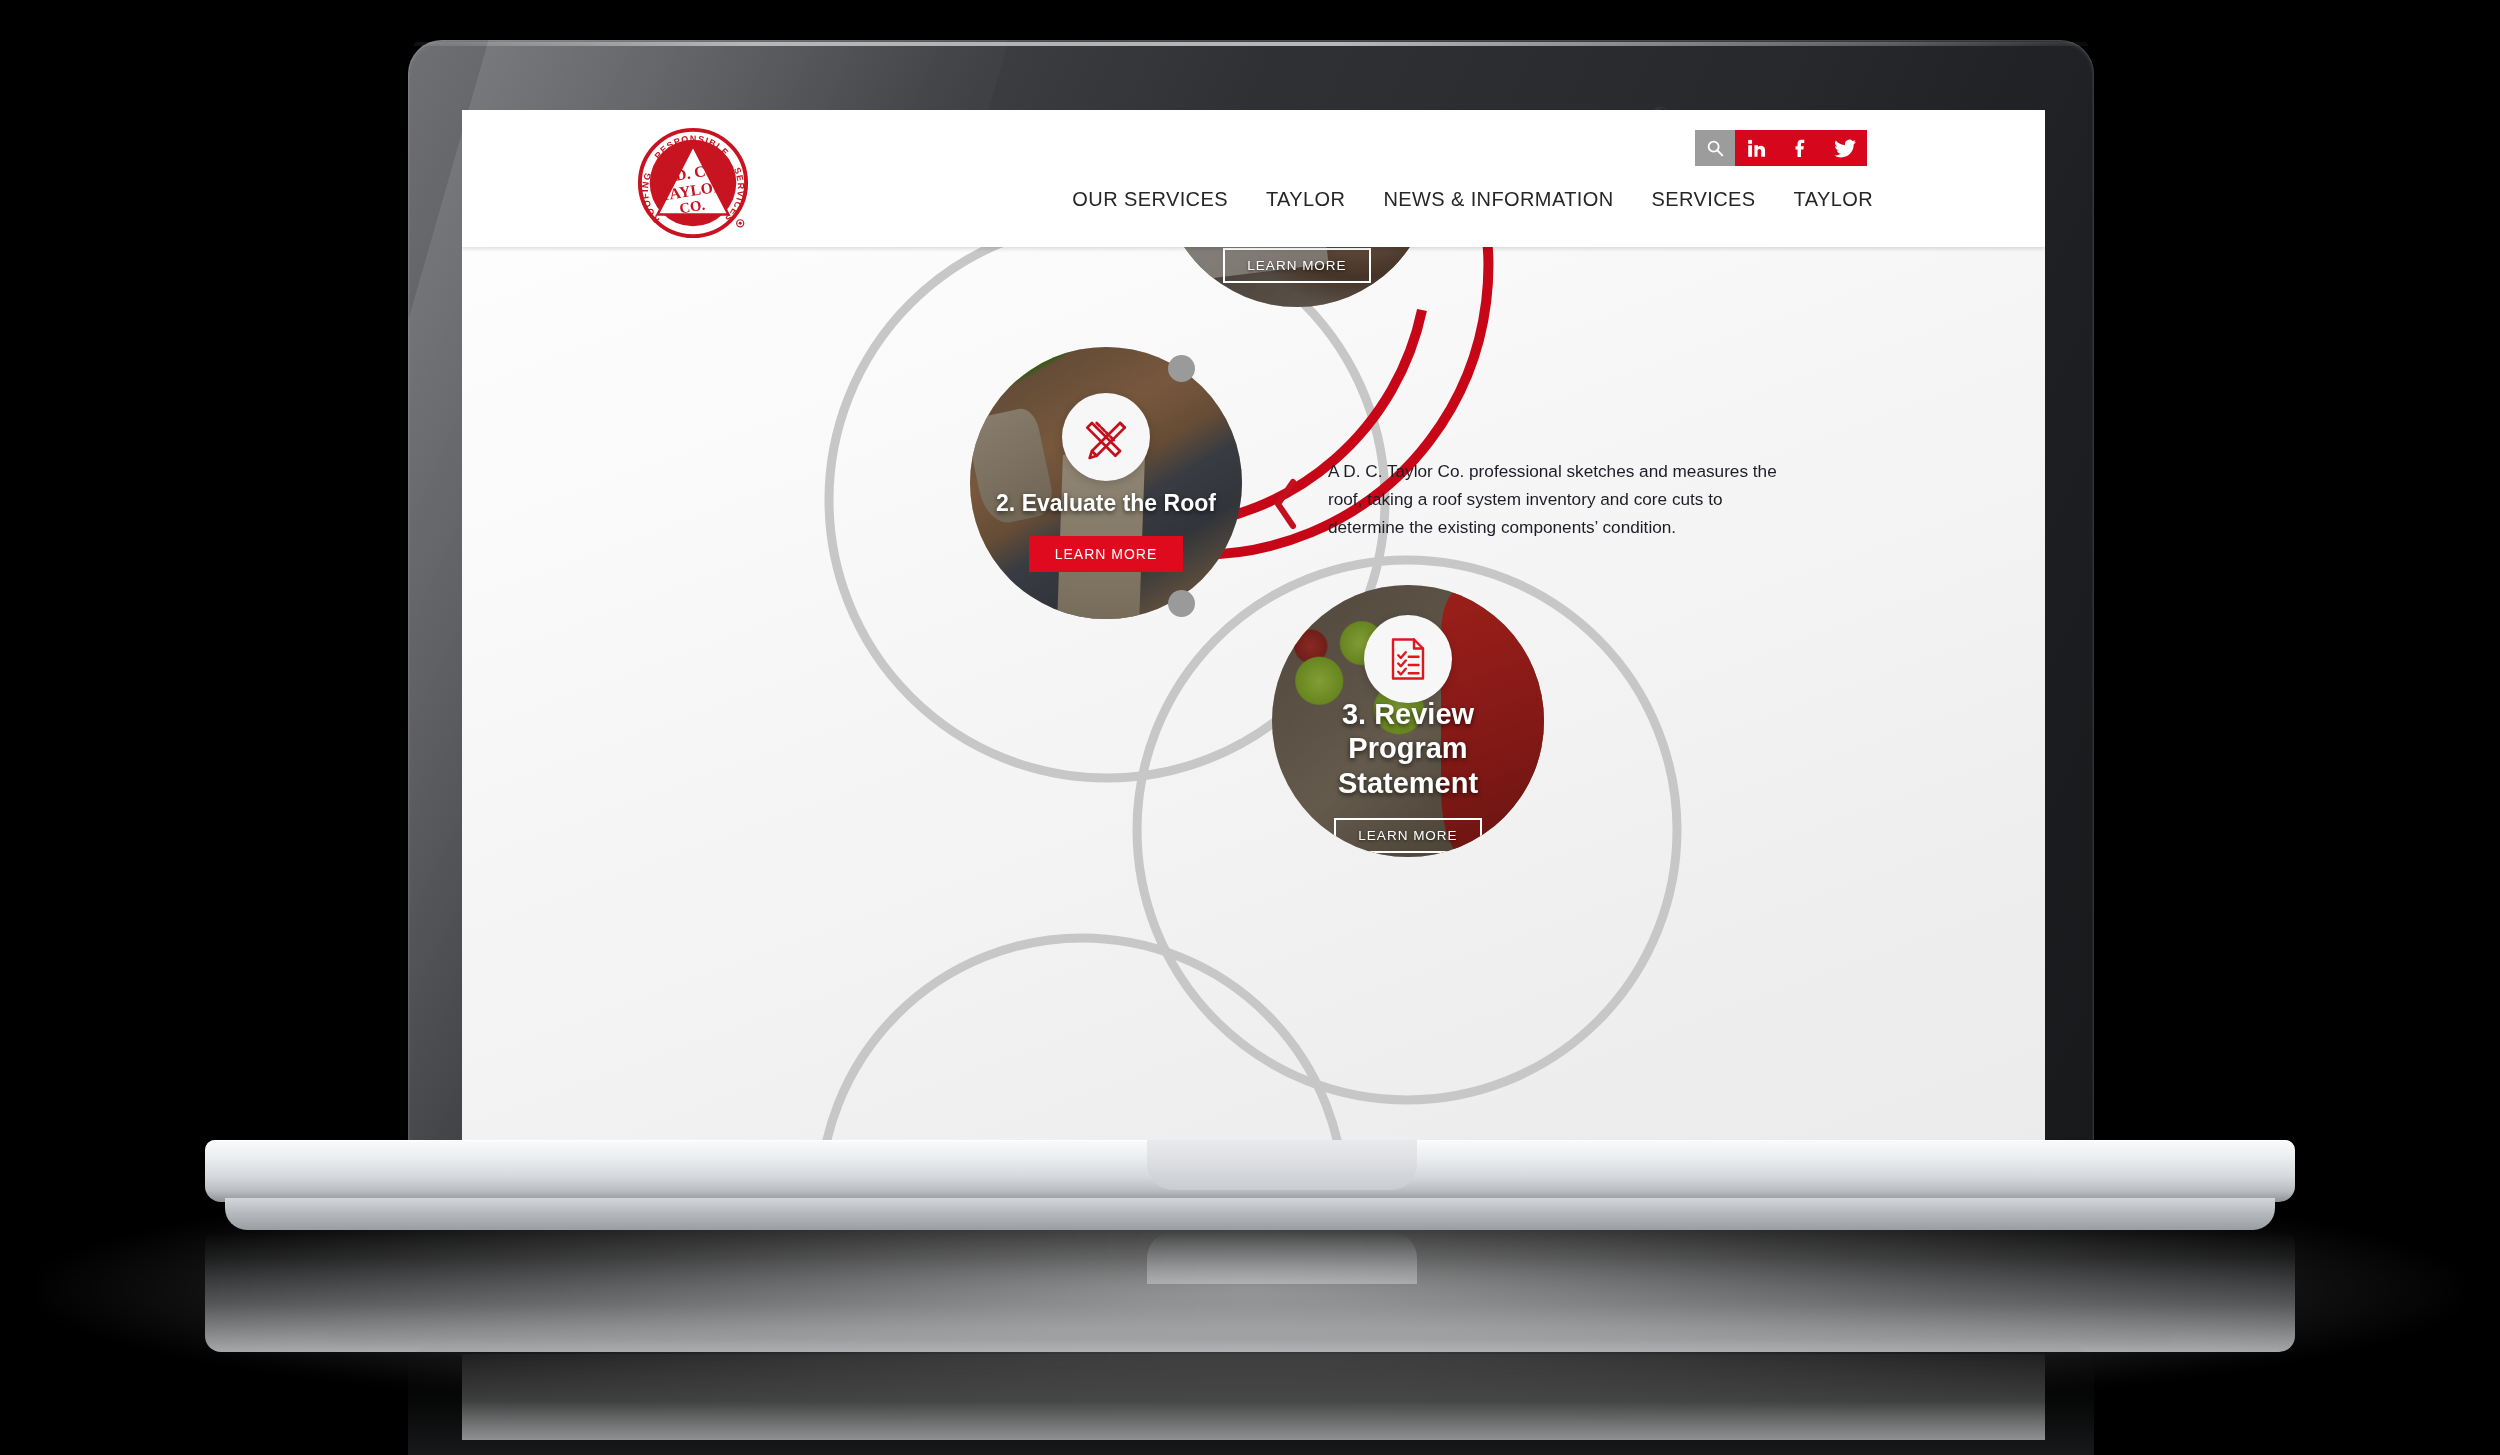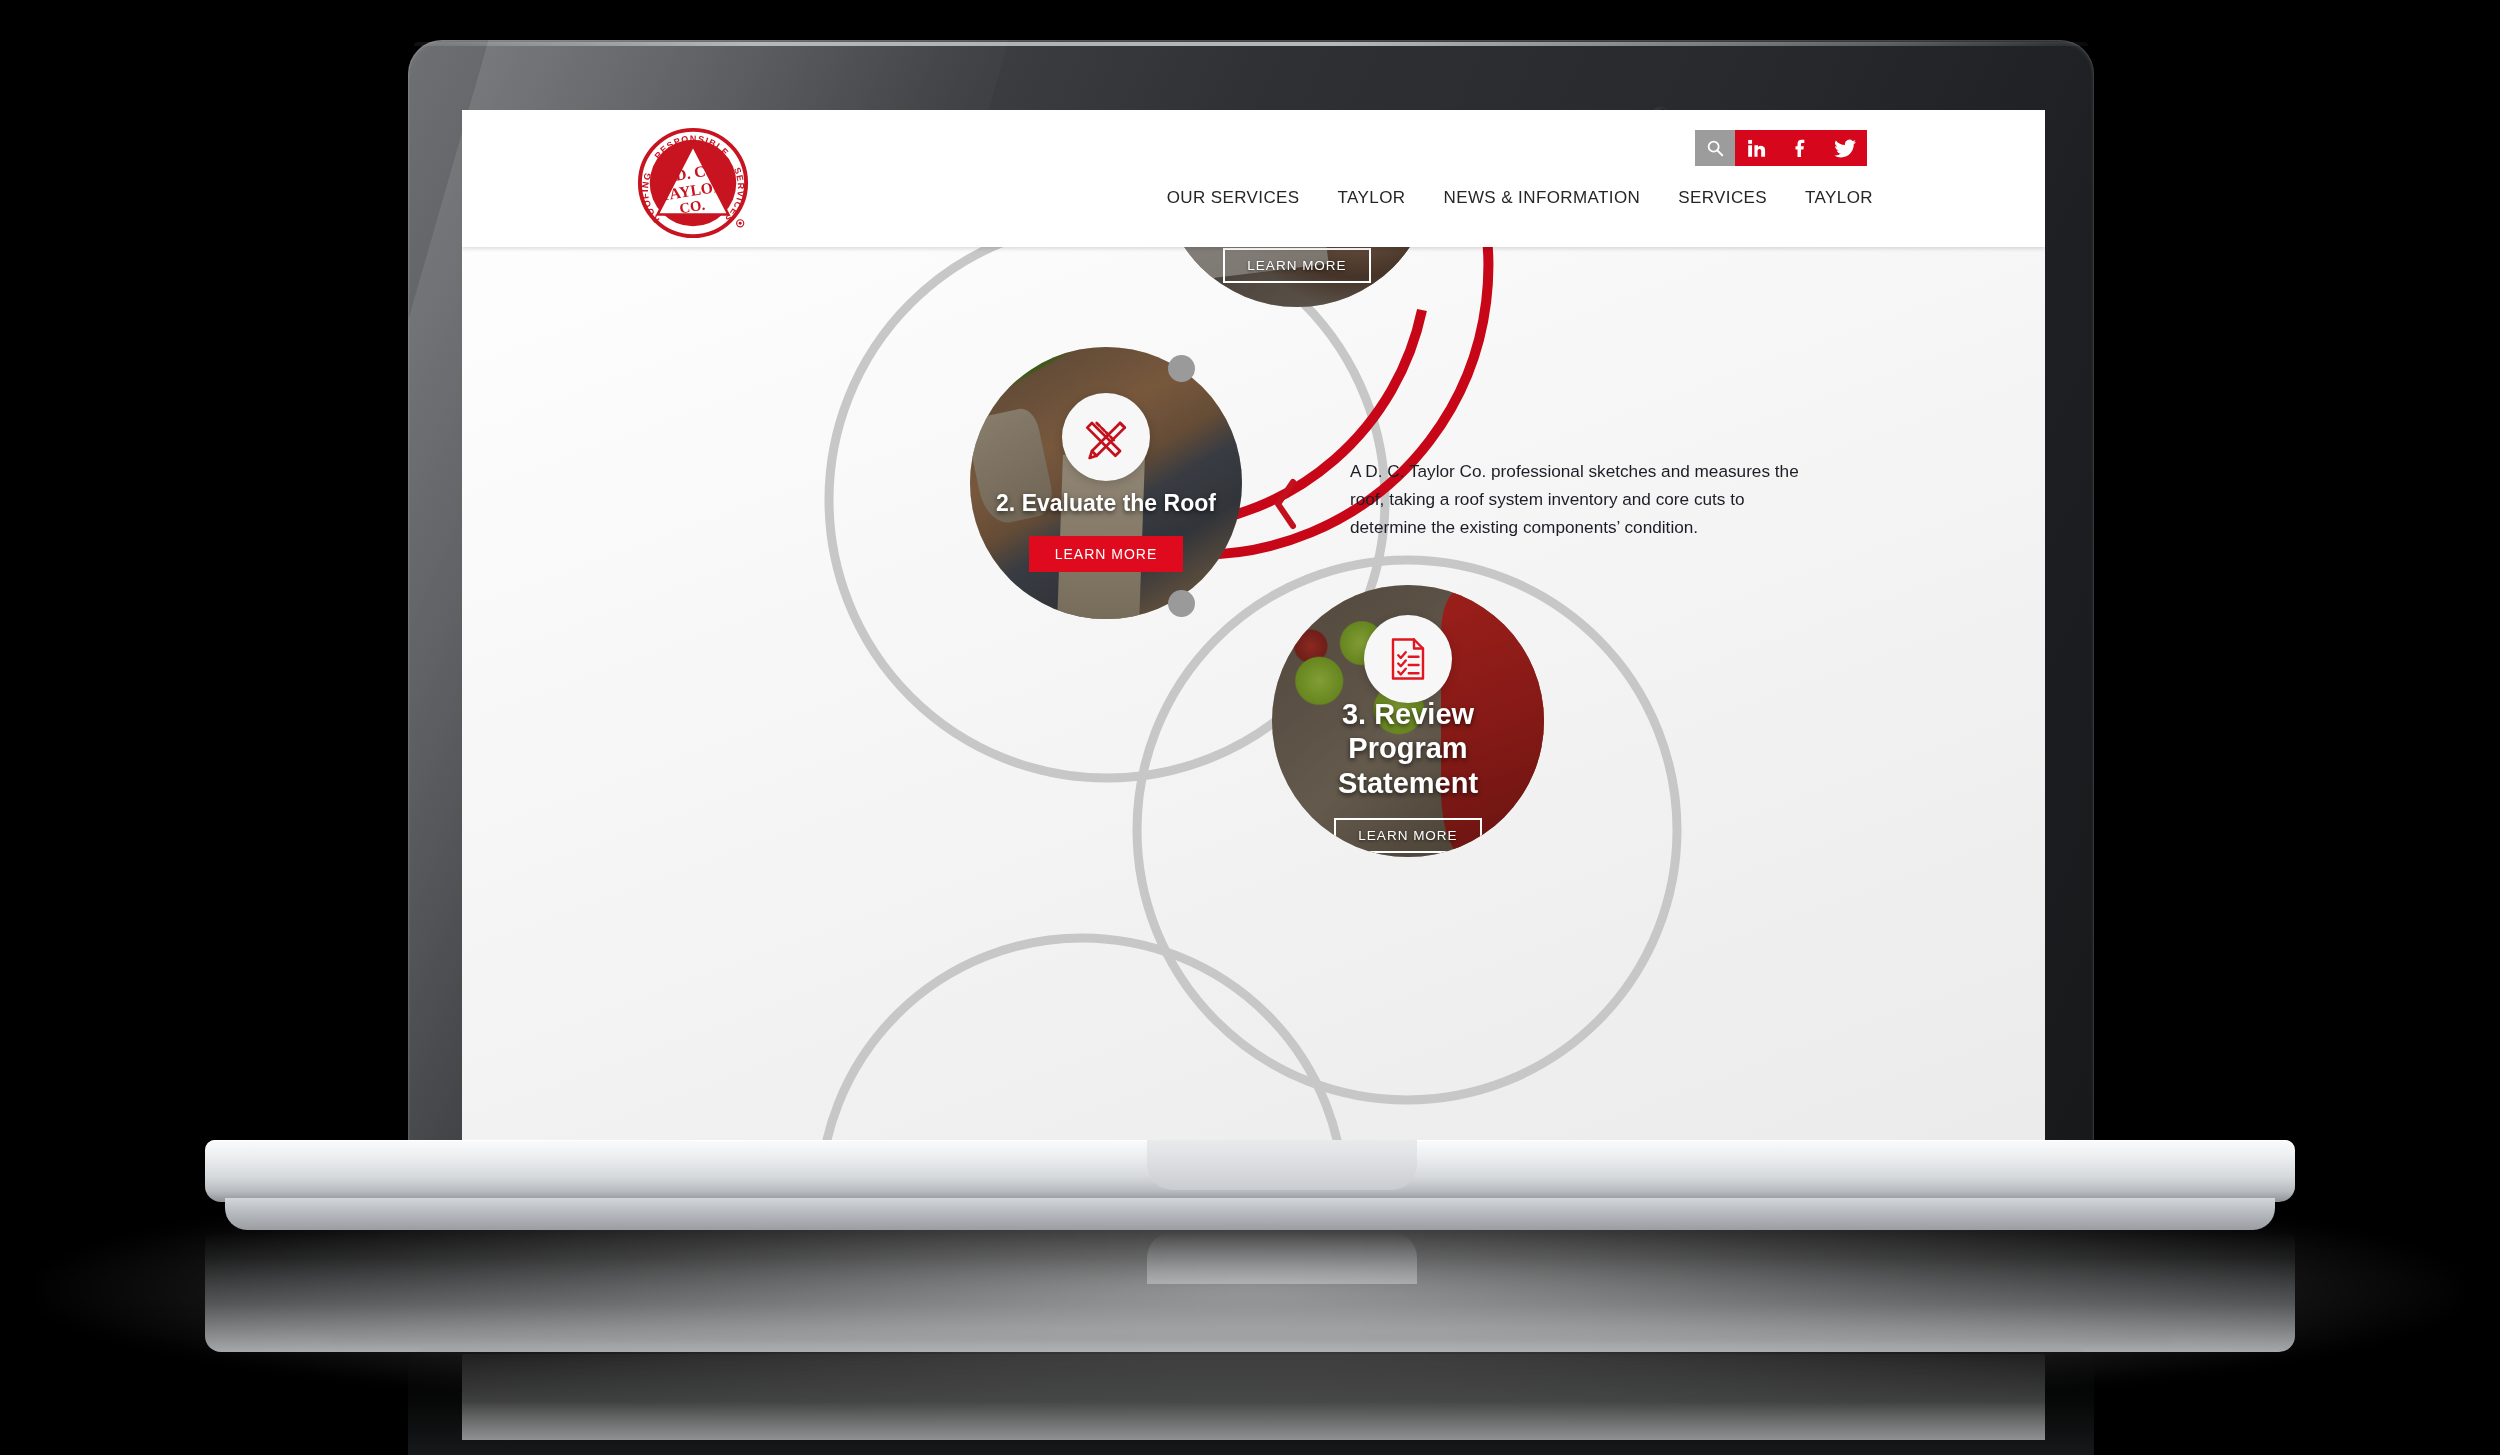--- a/index.html
+++ b/index.html
@@ -65,21 +65,21 @@
     display:flex; align-items:center; justify-content:center;
   }
   .social-group { display:flex; background: #d6071c; height:36px; align-items:center; }
   .social-btn { width: 44px; height:36px; display:flex; align-items:center; justify-content:center; }
 
   .main-nav {
     position:absolute; right: 172px; top: 78px;
     display:flex; gap: 38px; align-items:center;
   }
   .nav-item {
-    font-size: 17px; letter-spacing: .4px; color: #262626;
+    font-size: 20px; letter-spacing: .4px; color: #262626;
     font-family: "Liberation Sans", sans-serif;
     white-space: nowrap;
   }
 
   
   .process { position:absolute; inset:0; z-index: 5; }
   .svg-arcs { position:absolute; left:0; top:0; width:1583px; height:1030px; }
 
   .node { position:absolute; border-radius:50%; overflow:hidden; }
   .node .photo { position:absolute; inset:0; }
@@ -299,21 +299,21 @@
               <path d="M12 6 H40 L52 18 V58 H12 Z"></path>
               <path d="M40 6 V18 H52"></path>
               <path d="M19 27 l3.4 3.6 L29 23"></path>
               <path d="M19 38 l3.4 3.6 L29 34"></path>
               <path d="M19 49 l3.4 3.6 L29 45"></path>
               <path d="M33 29 H46 M33 40 H46 M33 51 H46"></path>
             </g>
           </svg>
         </div>
 
-        <div class="desc-block" style="left:810px; top:348px;gap:22px;">
+        <div class="desc-block" style="left:810px; top:348px;">
           <svg class="chev" width="26" height="52" viewBox="0 0 26 52">
             <path d="M21 4 L6 26 L21 48" fill="none" stroke="#c2111c" stroke-width="6" stroke-linecap="round" stroke-linejoin="round"></path>
           </svg>
           <div class="desc-text">A D. C. Taylor Co. professional sketches and measures the roof, taking a roof system inventory and core cuts to determine the existing components’ condition.</div>
         </div>
 
       </div>
 
       <header class="site-header">
 

